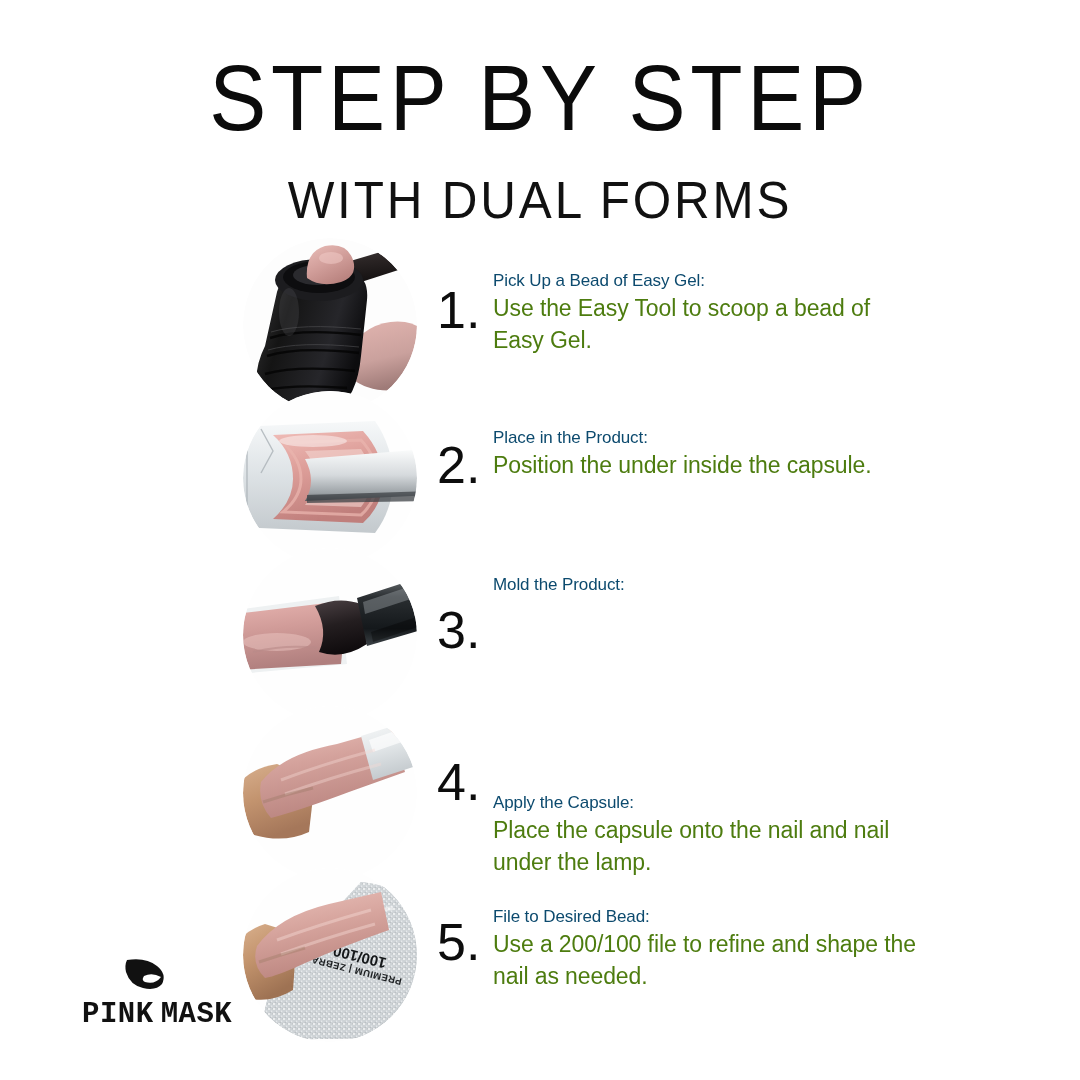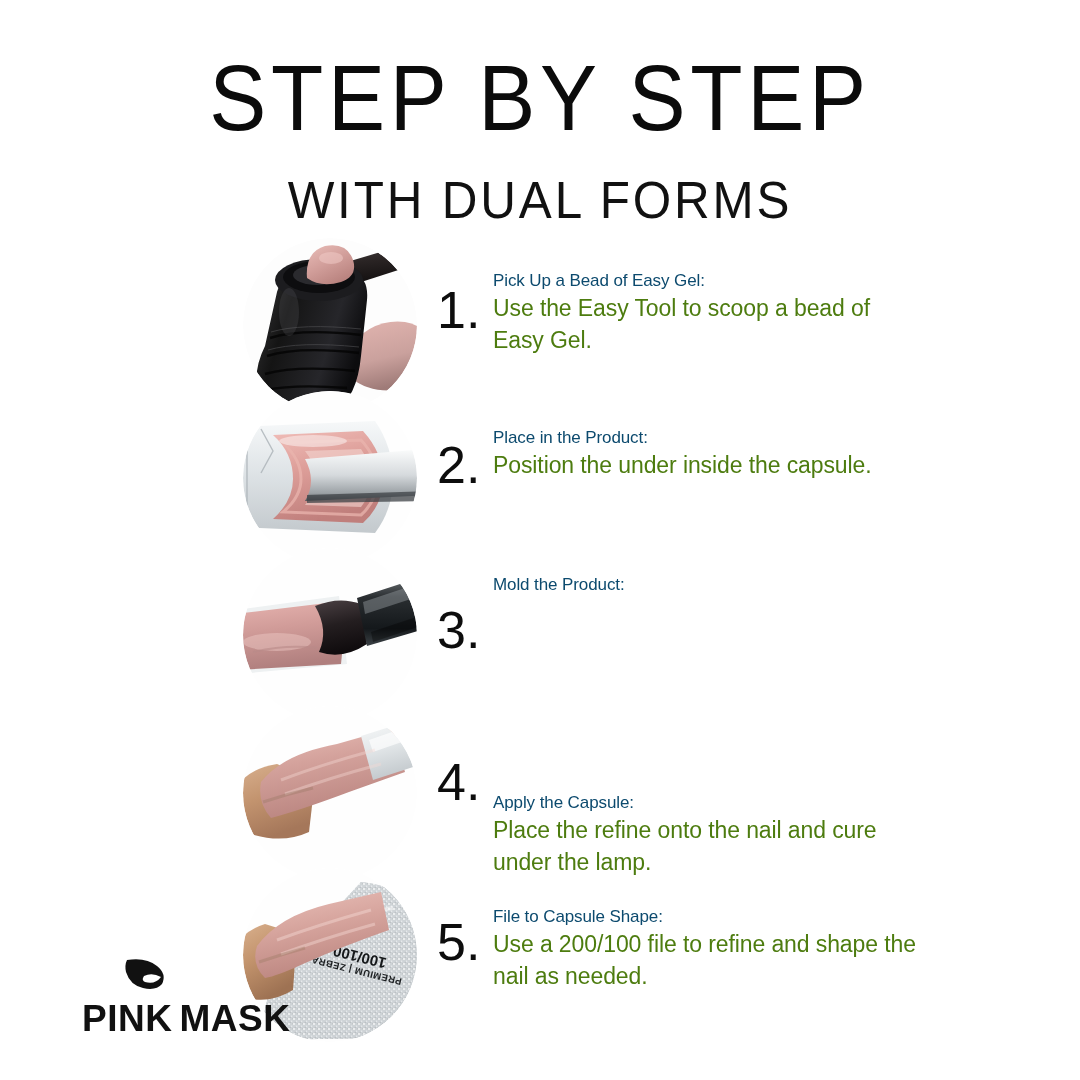--- a/index.html
+++ b/index.html
@@ -108,25 +108,26 @@
   #step-2 .thumb-wrap { top:4px; }
   #step-3 .thumb-wrap { top:6px; }
   #step-4 .thumb-wrap { top:2px; }
   #step-5 .thumb-wrap { top:4px; }
 
   
   .logo { position:absolute; left:82px; top:957px; width:230px; }
   .logo .mark { width:44px; height:34px; margin-left:42px; }
   .logo .wordmark {
     margin-top:3px;
-    font-size:37px;
+    font-size:29px;
     font-weight:700;
     letter-spacing:0.5px;
     color:#111;
     white-space:nowrap;
+    font-family:Liberation Mono, monospace;
   }
   .logo .wordmark .sp { display:inline-block; width:7px; }
 </style>
 </head>
 <body>
 
 <div class="page">
 
   <div class="header">
     <div class="title">STEP BY STEP</div>
@@ -346,21 +347,21 @@
               </g>
 
               <path d="M20 96 Q44 88 70 82" stroke="#a07d6a" stroke-width="3" fill="none" opacity="0.45"></path>
             </g>
           </svg>
         </div>
       </div>
       <div class="num">4.</div>
       <div class="txt">
         <h3>Apply the Capsule:</h3>
-        <p>Place the refine onto the nail and cure under the lamp.</p>
+        <p>Place the capsule onto the nail and nail under the lamp.</p>
       </div>
     </div>
 
     <div class="step" id="step-5">
       <div class="thumb-wrap">
         <div class="thumb">
           <svg viewBox="0 0 174 174">
             <defs>
               <clipPath id="c5">
                   <circle cx="87" cy="87" r="87"></circle>
@@ -407,21 +408,21 @@
                 <path d="M34 72 Q78 56 128 42"></path>
                 <path d="M38 86 Q82 70 132 56"></path>
               </g>
               <path d="M16 94 Q40 86 62 80" stroke="#9e7a64" stroke-width="3" fill="none" opacity="0.4"></path>
             </g>
           </svg>
         </div>
       </div>
       <div class="num">5.</div>
       <div class="txt">
-        <h3>File to Capsule Shape:</h3>
+        <h3>File to Desired Bead:</h3>
         <p>Use a 200/100 file to refine and shape the nail as needed.</p>
       </div>
     </div>
 
   </div>
 
   <div class="logo">
     <svg class="mark" viewBox="0 0 44 34">
       <path d="M3 3 Q22 0 33 9 Q43 17 38 27 Q32 34 19 31 Q6 28 2 15 Q0.5 8 3 3 Z" fill="#111111"></path>
       <path d="M20 19 Q28 15 37 20 Q31 28 21 25 Q17 23 20 19 Z" fill="#ffffff"></path>

